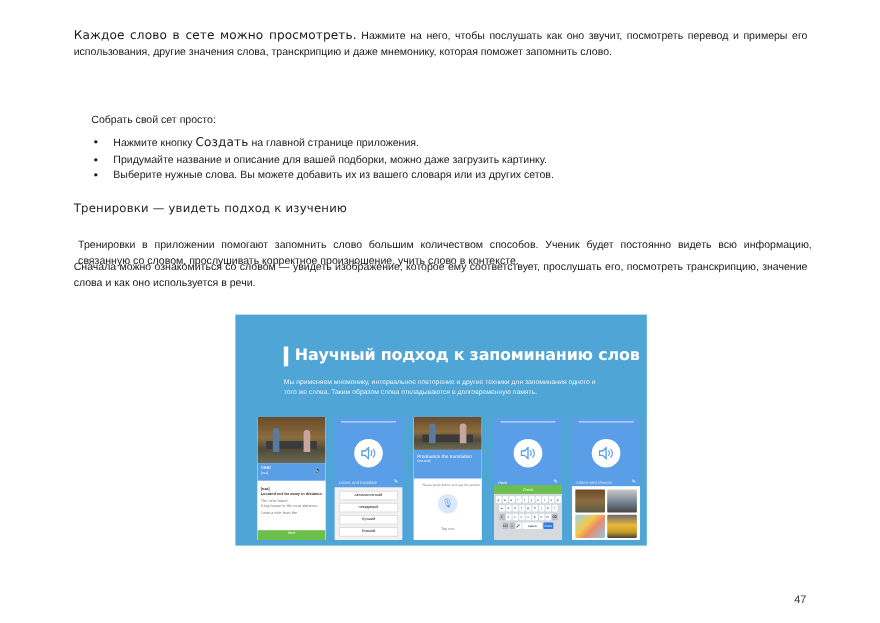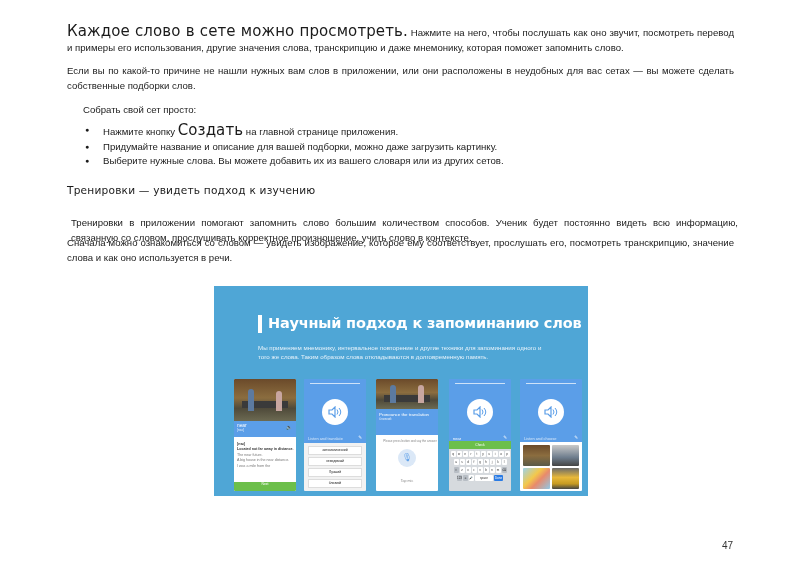--- a/index.html
+++ b/index.html
@@ -5,21 +5,21 @@
   html, body { margin: 0; padding: 0; }
   body {
     width: 800px; height: 566px; background: #ffffff; position: relative; overflow: hidden;
     font-family: "Liberation Sans", sans-serif; color: #1a1a1a;
   }
   .page { position: absolute; left: 0; top: 0; width: 800px; height: 566px; }
   .para {
     position: absolute; left: 67px; width: 667px;
     font-size: 9.6px; line-height: 15px; text-align: justify; text-align-last: left;
   }
-  .styled { font-family: "DejaVu Sans", sans-serif; font-size: 15px; letter-spacing: 0.1px; }
+  .styled { font-family: "DejaVu Sans", sans-serif; font-size: 11px; letter-spacing: 0.1px; }
   ul.bullets {
     position: absolute; left: 67px; top: 123px; margin: 0; padding: 0; list-style: none;
     font-size: 9.6px; line-height: 14.5px;
   }
   ul.bullets li { position: relative; padding-left: 36px; }
   ul.bullets li::before {
     content: "\25CF"; position: absolute; left: 18px; top: 0; font-size: 7px;
   }
   .heading {
     position: absolute; left: 67px; top: 184px;
@@ -91,21 +91,20 @@
 </style>
 </head>
 <body>
 
 <div class="page">
 
   <p class="para" style="top:24px; margin:0;">
     <span class="styled">Каждое слово в сете можно просмотреть.</span><span> Нажмите на него, чтобы послушать как оно звучит, посмотреть перевод и примеры его использования, другие значения слова, транскрипцию и даже мнемонику, которая поможет запомнить слово.</span>
   </p>
 
-  <p class="para" style="top:63px; margin:0;">Если вы по какой-то причине не нашли нужных вам слов в приложении, или они расположены в неудобных для вас сетах — вы можете сделать собственные подборки слов.</p>
 
   <p class="para" style="top:86px; margin:16px;">Собрать свой сет просто:</p>
 
   <ul class="bullets">
     <li>
       <span>Нажмите кнопку </span><span class="styled">Создать</span><span> на главной странице приложения.</span>
     </li>
     <li><span>Придумайте название и описание для вашей подборки, можно даже загрузить картинку.</span></li>
     <li><span>Выберите нужные слова. Вы можете добавить их из вашего словаря или из других сетов.</span></li>
   </ul>

